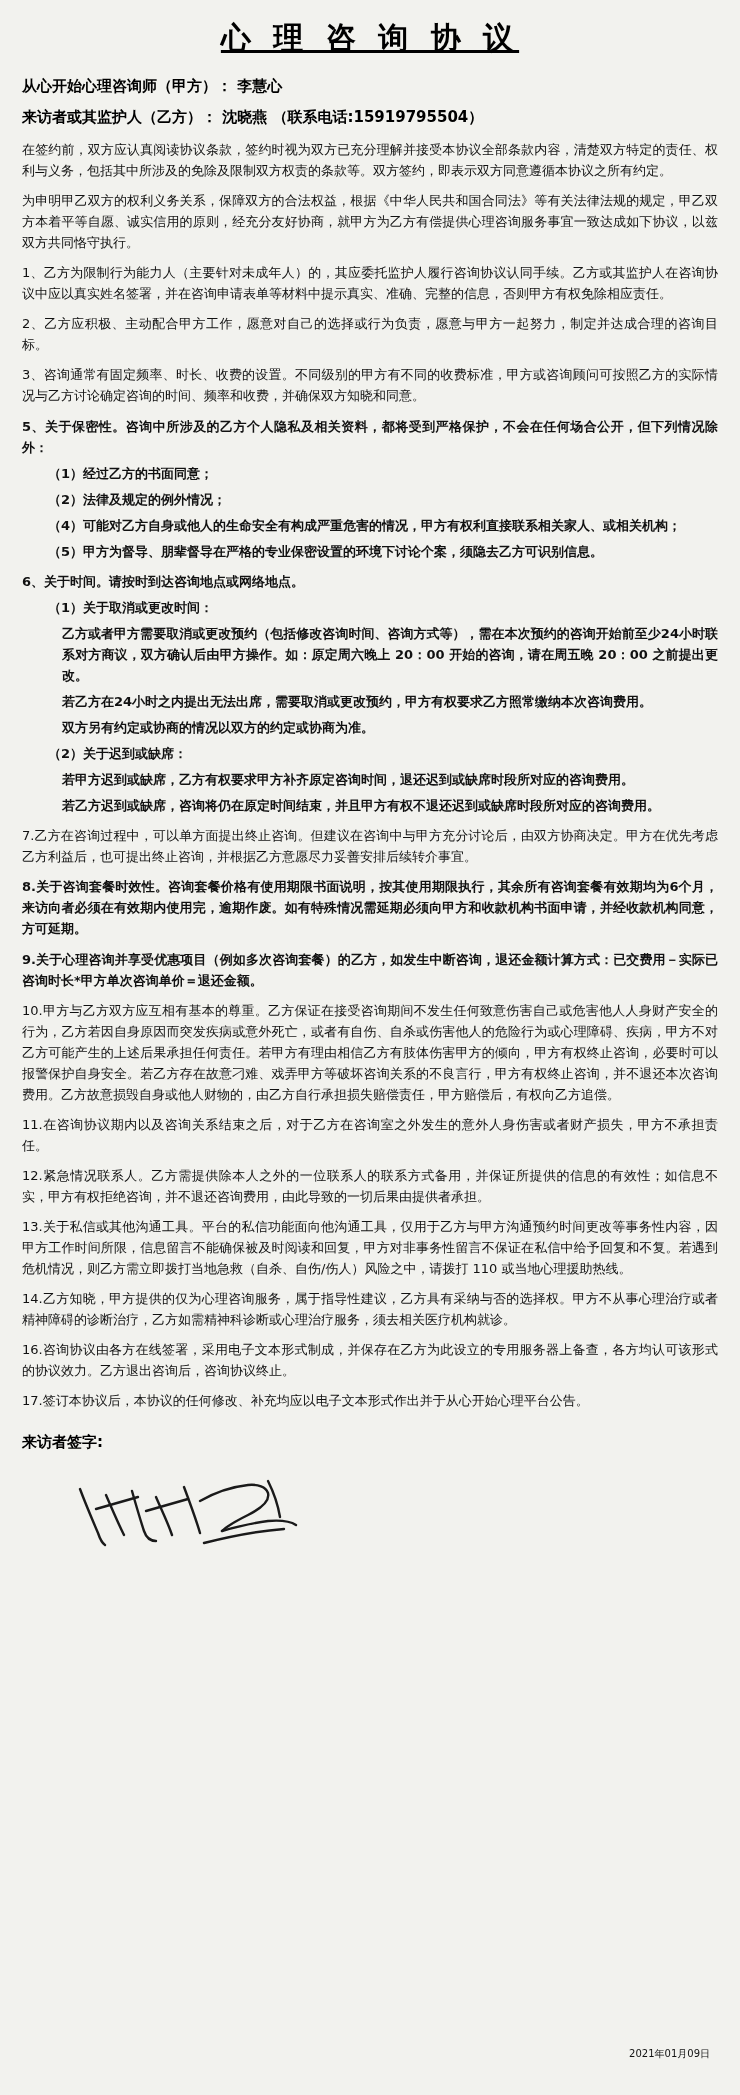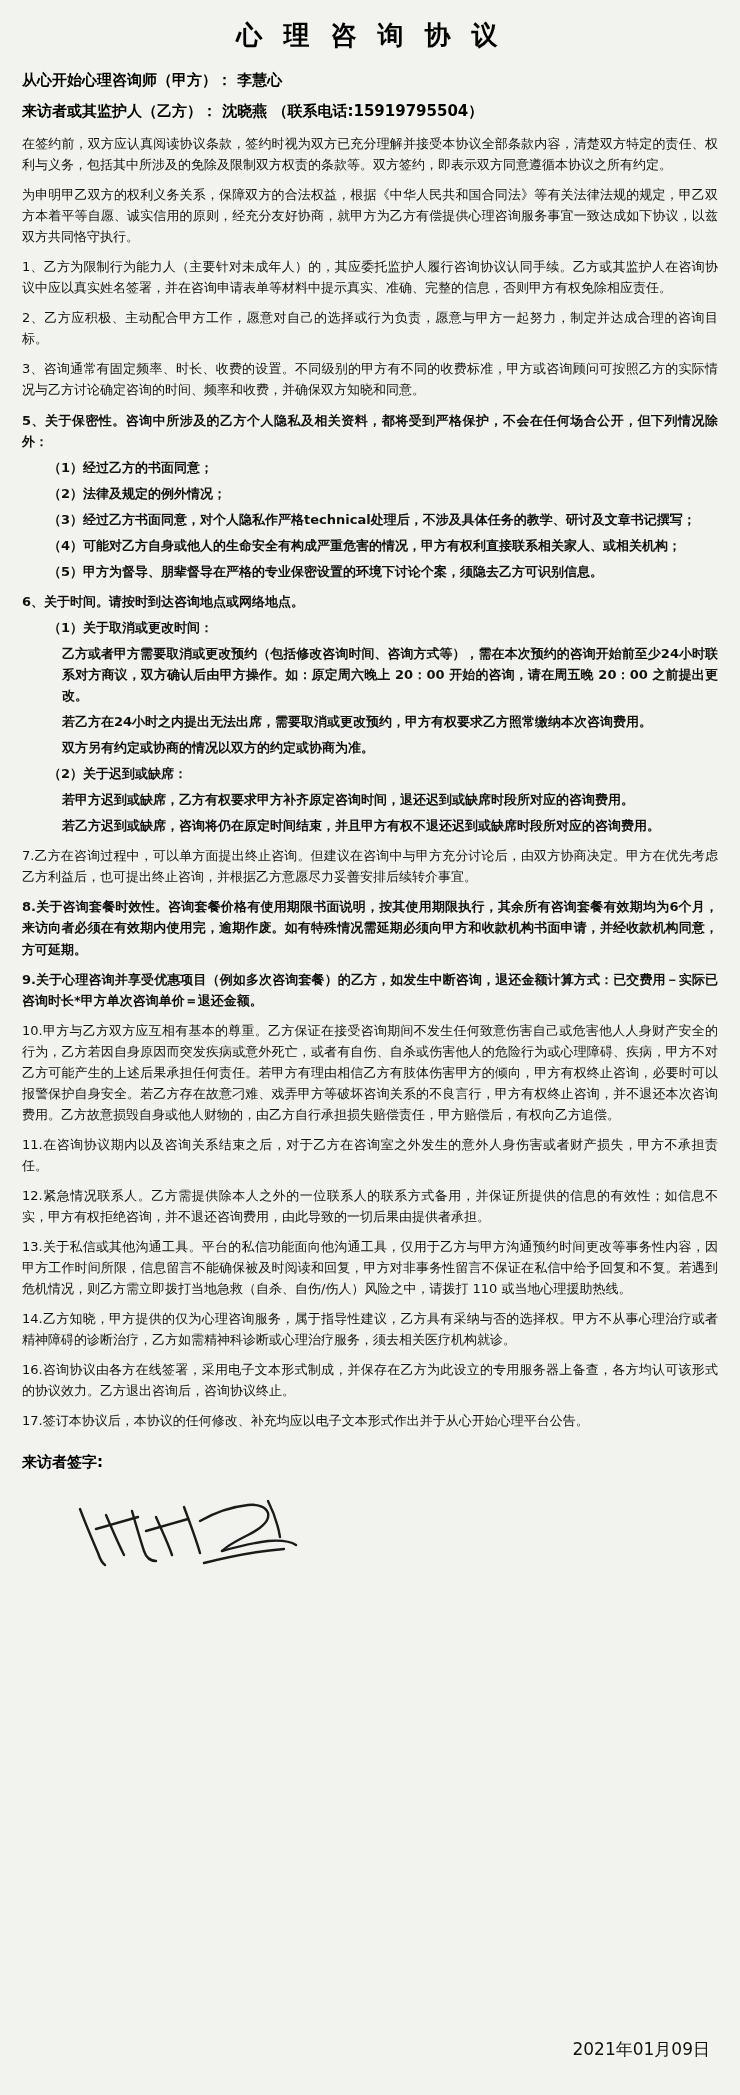--- a/index.html
+++ b/index.html
@@ -15,25 +15,26 @@
     min-height: 2095px;
     margin: 0 auto;
     background: #f2f2ee;
     box-sizing: border-box;
     padding: 14px 22px 18px 22px;
     position: relative;
     color: #111;
   }
   .doc-title {
     text-align: center;
-    font-size: 26px;
+    font-size: 30px;
     font-weight: bold;
     letter-spacing: 6px;
     margin: 4px 0 18px 0;
     color: #000;
+    text-decoration: underline;
   }
   .party-line {
     font-size: 15px;
     font-weight: bold;
     margin: 0 0 12px 0;
     color: #000;
   }
   .party-line .nm {
     font-weight: bold;
   }
@@ -73,21 +74,21 @@
   }
   .signature-svg {
     position: absolute;
     left: 50px;
     top: 8px;
   }
   .date-line {
     position: absolute;
     right: 30px;
     bottom: 34px;
-    font-size: 17px;
+    font-size: 10px;
     color: #111;
   }
 </style>
 </head>
 <body>
 
 <div class="page">
 
   <div class="doc-title">心 理 咨 询 协 议</div>
 
@@ -104,21 +105,20 @@
 
   <div class="body-text">
     <p class="para">在签约前，双方应认真阅读协议条款，签约时视为双方已充分理解并接受本协议全部条款内容，清楚双方特定的责任、权利与义务，包括其中所涉及的免除及限制双方权责的条款等。双方签约，即表示双方同意遵循本协议之所有约定。</p>
     <p class="para">为申明甲乙双方的权利义务关系，保障双方的合法权益，根据《中华人民共和国合同法》等有关法律法规的规定，甲乙双方本着平等自愿、诚实信用的原则，经充分友好协商，就甲方为乙方有偿提供心理咨询服务事宜一致达成如下协议，以兹双方共同恪守执行。</p>
     <p class="para">1、乙方为限制行为能力人（主要针对未成年人）的，其应委托监护人履行咨询协议认同手续。乙方或其监护人在咨询协议中应以真实姓名签署，并在咨询申请表单等材料中提示真实、准确、完整的信息，否则甲方有权免除相应责任。</p>
     <p class="para">2、乙方应积极、主动配合甲方工作，愿意对自己的选择或行为负责，愿意与甲方一起努力，制定并达成合理的咨询目标。</p>
     <p class="para">3、咨询通常有固定频率、时长、收费的设置。不同级别的甲方有不同的收费标准，甲方或咨询顾问可按照乙方的实际情况与乙方讨论确定咨询的时间、频率和收费，并确保双方知晓和同意。</p>
     <p class="para bold tight">5、关于保密性。咨询中所涉及的乙方个人隐私及相关资料，都将受到严格保护，不会在任何场合公开，但下列情况除外：</p>
     <p class="para bold tight indent1">（1）经过乙方的书面同意；</p>
     <p class="para bold tight indent1">（2）法律及规定的例外情况；</p>
-    <p class="para bold tight indent1">（3）经过乙方书面同意，对个人隐私作严格technical处理后，不涉及具体任务的教学、研讨及文章书记撰写；</p>
     <p class="para bold tight indent1">（4）可能对乙方自身或他人的生命安全有构成严重危害的情况，甲方有权利直接联系相关家人、或相关机构；</p>
     <p class="para bold indent1">（5）甲方为督导、朋辈督导在严格的专业保密设置的环境下讨论个案，须隐去乙方可识别信息。</p>
     <p class="para bold tight">6、关于时间。请按时到达咨询地点或网络地点。</p>
     <p class="para bold tight indent1">（1）关于取消或更改时间：</p>
     <p class="para bold tight indent2">乙方或者甲方需要取消或更改预约（包括修改咨询时间、咨询方式等），需在本次预约的咨询开始前至少24小时联系对方商议，双方确认后由甲方操作。如：原定周六晚上 20：00 开始的咨询，请在周五晚 20：00 之前提出更改。</p>
     <p class="para bold tight indent2">若乙方在24小时之内提出无法出席，需要取消或更改预约，甲方有权要求乙方照常缴纳本次咨询费用。</p>
     <p class="para bold tight indent2">双方另有约定或协商的情况以双方的约定或协商为准。</p>
     <p class="para bold tight indent1">（2）关于迟到或缺席：</p>
     <p class="para bold tight indent2">若甲方迟到或缺席，乙方有权要求甲方补齐原定咨询时间，退还迟到或缺席时段所对应的咨询费用。</p>
     <p class="para bold indent2">若乙方迟到或缺席，咨询将仍在原定时间结束，并且甲方有权不退还迟到或缺席时段所对应的咨询费用。</p>

